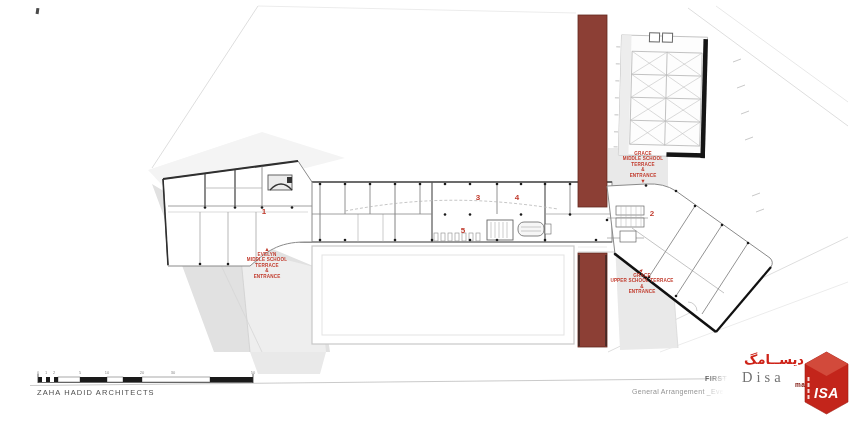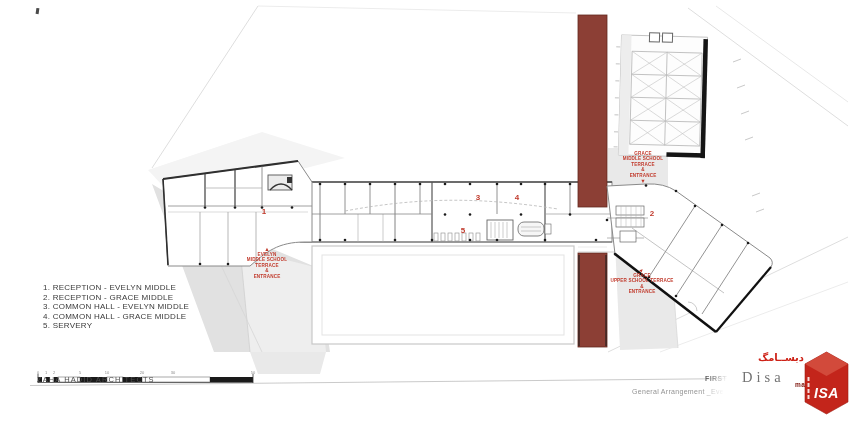--- a/index.html
+++ b/index.html
@@ -11,21 +11,21 @@
   .anno{position:absolute;color:#c13a2c;font-size:4.6px;line-height:1.18;text-align:center;
         font-weight:bold;width:80px;transform:translateX(-50%);letter-spacing:.15px;}
   .arr{font-size:5.5px;display:block;line-height:1.1;}
   .arr-ne{display:inline-block;transform:rotate(45deg);}
   .architect{position:absolute;font-size:7.5px;letter-spacing:1.1px;color:#4d4d4d;white-space:nowrap;}
   .sheet-title{position:absolute;font-size:7px;font-weight:bold;color:#474747;letter-spacing:.4px;white-space:nowrap;}
   .sheet-sub{position:absolute;font-size:7px;color:#939393;letter-spacing:.3px;white-space:nowrap;}
   .halo{position:absolute;left:700px;top:344px;width:126px;height:94px;border-radius:50%;
         background:radial-gradient(closest-side,rgba(255,255,255,1) 62%,rgba(255,255,255,0) 100%);}
   .ar-word{position:absolute;left:742px;top:353px;width:62px;text-align:right;direction:rtl;
-           font-size:10px;font-weight:bold;color:#ce2318;font-family:"DejaVu Sans",sans-serif;line-height:1;}
+           font-size:13px;font-weight:bold;color:#ce2318;font-family:"DejaVu Sans",sans-serif;line-height:1;}
   .brand-name{position:absolute;left:742px;top:370px;font-family:"Liberation Serif",serif;
               font-size:14.5px;color:#737373;letter-spacing:4px;line-height:1;}
   .brand-suffix{position:absolute;left:795px;top:381px;font-size:6.5px;font-weight:bold;color:#7e150c;letter-spacing:.5px;}
 </style>
 </head>
 <body>
 
 <div class="stage">
 
   <svg class="abs" width="850" height="425" viewBox="0 0 850 425">
@@ -300,29 +300,22 @@
   </div>
 
   <div class="anno" style="left:642px;top:267px">
     <span class="arr"><span class="arr-ne">▲</span></span>
     <div>GRACE</div>
     <div>UPPER SCHOOL TERRACE</div>
     <div>&amp;</div>
     <div>ENTRANCE</div>
   </div>
 
-  <div class="legend" style="left:43px;top:283px">
-    <div>1. RECEPTION - EVELYN MIDDLE</div>
-    <div>2. RECEPTION - GRACE MIDDLE</div>
-    <div>3. COMMON HALL - EVELYN MIDDLE</div>
-    <div>4. COMMON HALL - GRACE MIDDLE</div>
-    <div>5. SERVERY</div>
-  </div>
-
-  <div class="architect" style="left:37px;top:375px">ZAHA HADID ARCHITECTS</div>
+
+  <div class="architect" style="left:37px;top:388px">ZAHA HADID ARCHITECTS</div>
   <div class="sheet-title" style="left:705px;top:375px">FIRST FLOOR PLAN</div>
   <div class="sheet-sub" style="left:632px;top:388px">General Arrangement _Eve</div>
 
   <div class="halo"></div>
   <div class="ar-word">دیســامگ</div>
   <div class="brand-name">Disa</div>
   <div class="brand-suffix">mag</div>
 
   <svg class="abs" style="left:803px;top:349px" width="47" height="70" viewBox="0 0 47 70">
     <polygon points="23.5,3 45,15 45,53 23.5,65 2,53 2,15" fill="#c3251b" stroke="#9e1d13" stroke-width="0.6"></polygon>

